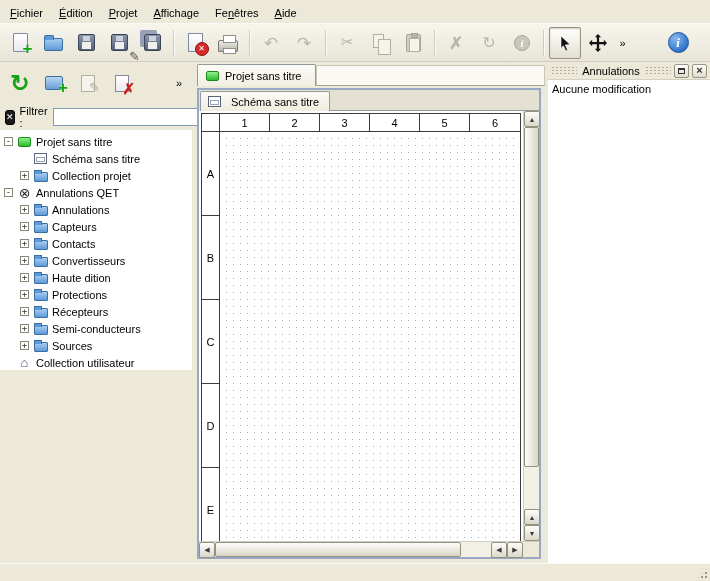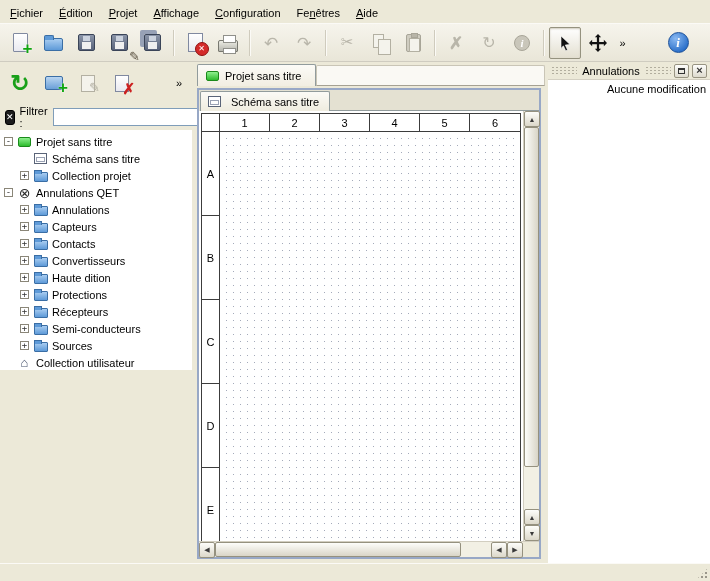--- a/index.html
+++ b/index.html
@@ -153,21 +153,21 @@
   .ar-lf::after { content:"◀"; } .ar-rt::after { content:"▶"; }
   .vthumb { flex:8; margin:0; border:1px solid #95917f; border-radius:2px; background:linear-gradient(90deg,#fdfdfa,#d9d5c7); }
   .hthumb { flex:8; border:1px solid #95917f; border-radius:2px; background:linear-gradient(#fdfdfa,#d9d5c7); }
   .vtrack { flex:1; } .htrack { flex:1; }
   .child-hrow { height:16px; display:flex; }
   .sb-corner { width:16px; height:16px; background:#ece9d8; border-top:1px solid #d2cec0; }
 
   
   .right-dock { width:162px; display:flex; flex-direction:column; }
   .undo-list { flex:1; background:#fff; border-top:1px solid #d4d0c2; }
-  .undo-item { padding:3px 4px;text-align:right; }
+  .undo-item { padding:3px 4px; }
 
   
   .statusbar { height:18px; border-top:1px solid #fbfaf6; background:#ece9d8; position:relative; }
   .sizegrip { position:absolute; right:1px; bottom:1px; width:13px; height:13px;
     background-image:radial-gradient(#9a968a 1px, transparent 1.4px); background-size:4px 4px;
     clip-path:polygon(100% 0, 100% 100%, 0 100%); }
 
   .svgico { display:block; }
   u { text-decoration:underline; }
   button { font-family:inherit; cursor:default; }
@@ -175,21 +175,20 @@
 </head>
 <body>
 
 <div id="app">
 
   <div class="menubar">
     <div class="menu-item"><u>F</u>ichier</div>
     <div class="menu-item"><u>É</u>dition</div>
     <div class="menu-item"><u>P</u>rojet</div>
     <div class="menu-item"><u>A</u>ffichage</div>
-    <div class="menu-item"><u>C</u>onfiguration</div>
     <div class="menu-item">Fe<u>n</u>êtres</div>
     <div class="menu-item"><u>A</u>ide</div>
   </div>
 
   <div class="main-toolbar">
     <button class="tbtn">
         <span class="ico ico-new"></span>
       </button>
     <button class="tbtn">
         <span class="ico ico-open"></span>

